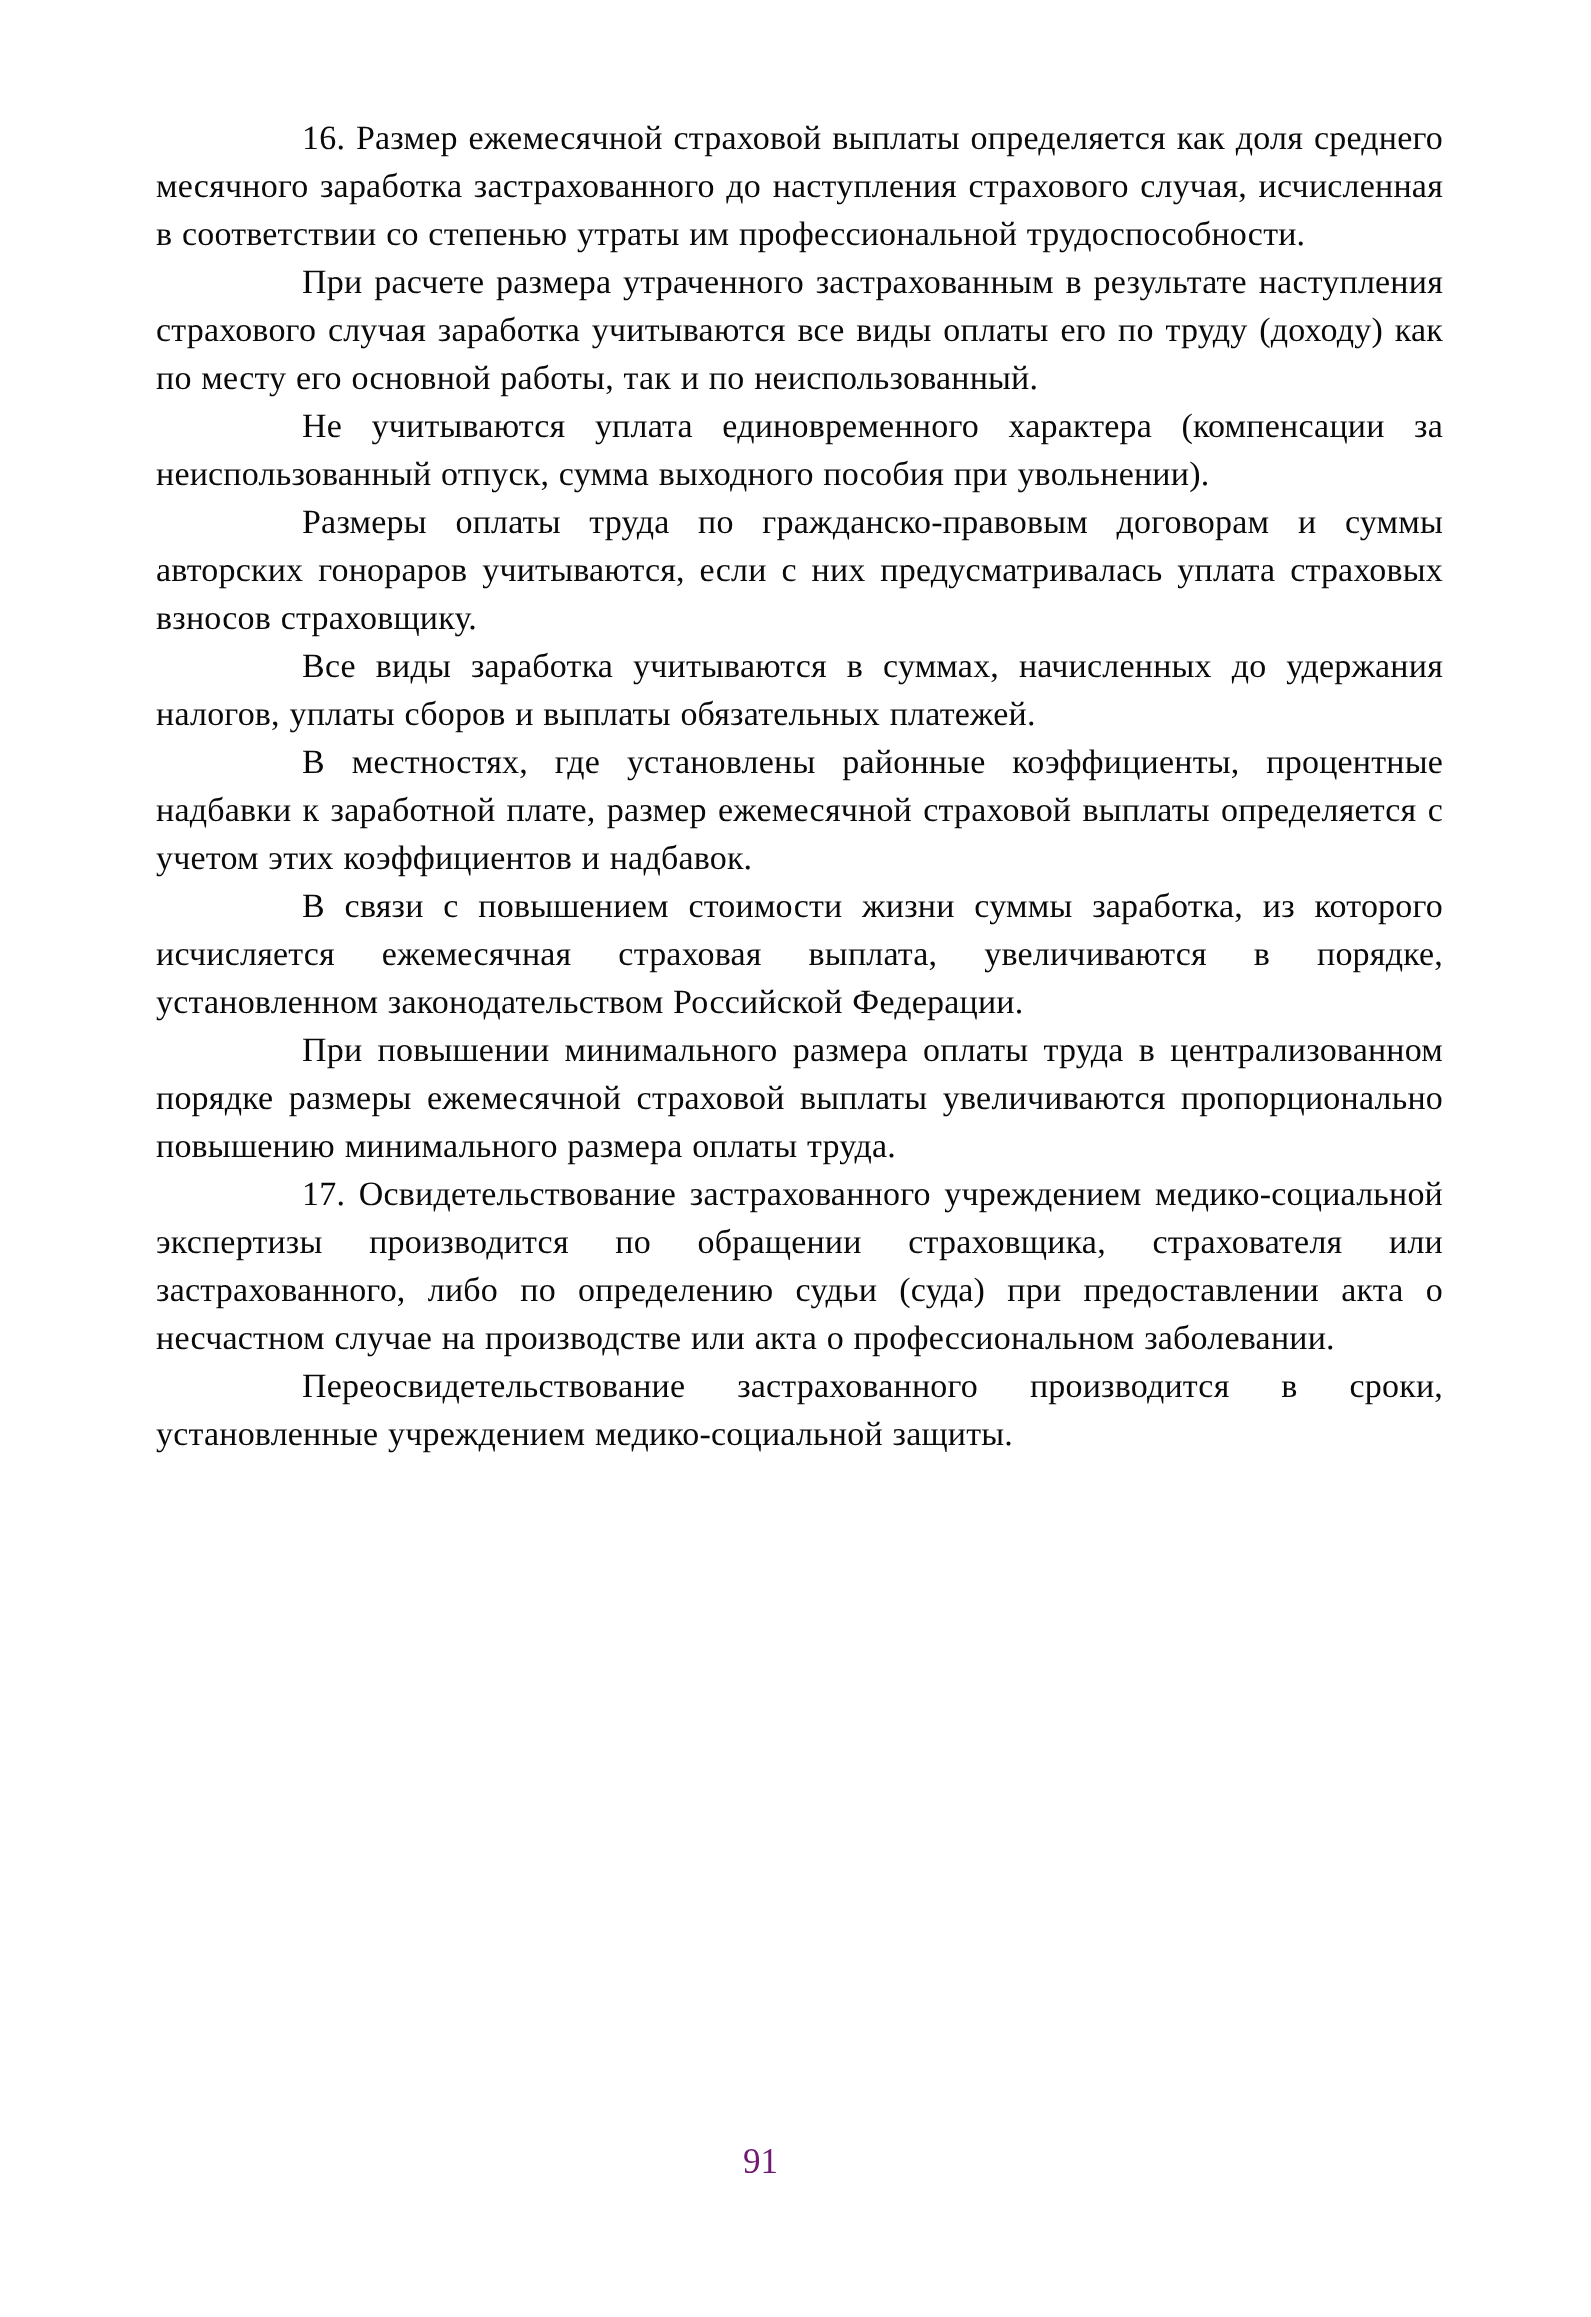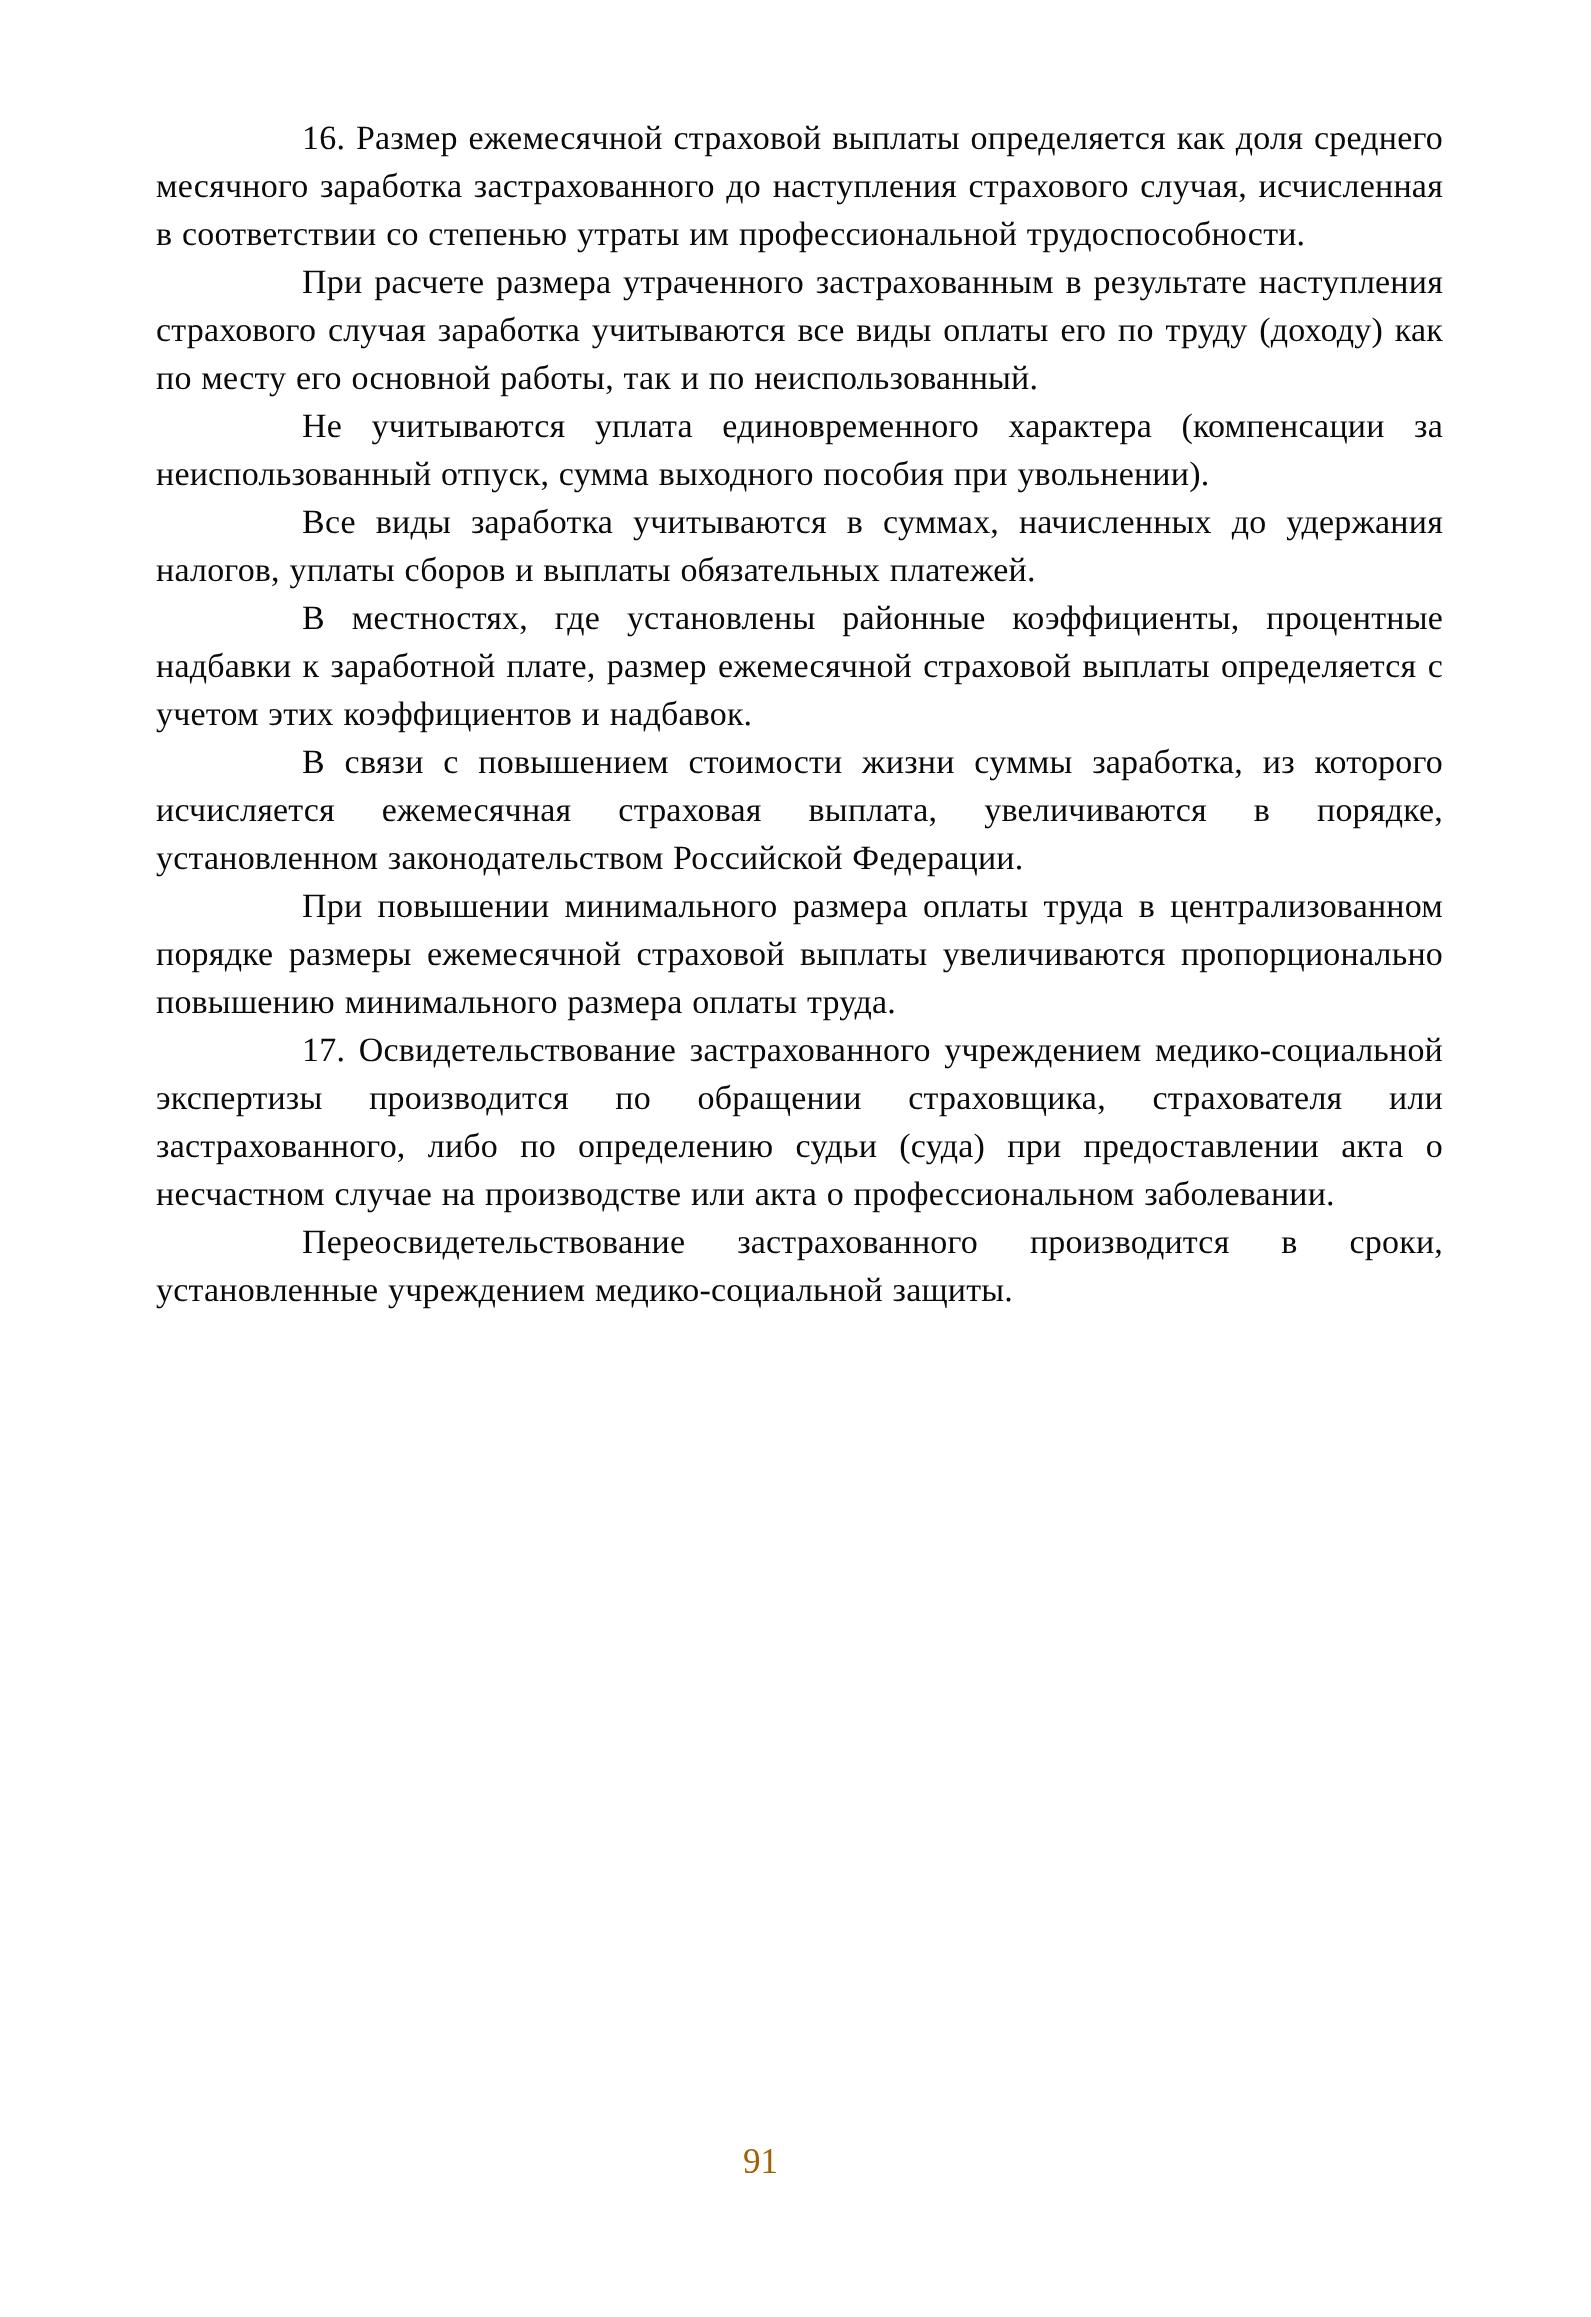--- a/index.html
+++ b/index.html
@@ -36,32 +36,33 @@
     text-rendering: geometricPrecision;
   }
   .page-number {
     position: absolute;
     top: 2142px;
     left: 0;
     width: 1521px;
     text-align: center;
     font-size: 35px;
     font-weight: 500;
-    color: #a16207;
+    color: #701a75;
   }
 </style>
 </head>
 <body>
 
 <div class="page">
 
   <div class="text-block" id="paragraph-container">
       <p>16. Размер ежемесячной страховой выплаты определяется как доля среднего месячного заработка застрахованного до наступления страхового случая, исчисленная в соответствии со степенью утраты им профессиональной трудоспособности.</p>
       <p>При расчете размера утраченного застрахованным в результате наступления страхового случая заработка учитываются все виды оплаты его по труду (доходу) как по месту его основной работы, так и по неиспользованный.</p>
       <p>Не учитываются уплата единовременного характера (компенсации за неиспользованный отпуск, сумма выходного пособия при увольнении).</p>
+      <p>Размеры оплаты труда по гражданско-правовым договорам и суммы авторских гонораров учитываются, если с них предусматривалась уплата страховых взносов страховщику.</p>
       <p>Все виды заработка учитываются в суммах, начисленных до удержания налогов, уплаты сборов и выплаты обязательных платежей.</p>
       <p>В местностях, где установлены районные коэффициенты, процентные надбавки к заработной плате, размер ежемесячной страховой выплаты определяется с учетом этих коэффициентов и надбавок.</p>
       <p>В связи с повышением стоимости жизни суммы заработка, из которого исчисляется ежемесячная страховая выплата, увеличиваются в порядке, установленном законодательством Российской Федерации.</p>
       <p>При повышении минимального размера оплаты труда в централизованном порядке размеры ежемесячной страховой выплаты увеличиваются пропорционально повышению минимального размера оплаты труда.</p>
       <p>17. Освидетельствование застрахованного учреждением медико-социальной экспертизы производится по обращении страховщика, страхователя или застрахованного, либо по определению судьи (суда) при предоставлении акта о несчастном случае на производстве или акта о профессиональном заболевании.</p>
       <p>Переосвидетельствование застрахованного производится в сроки, установленные учреждением медико-социальной защиты.</p>
     </div>
 
   <div class="page-number">91</div>
 

